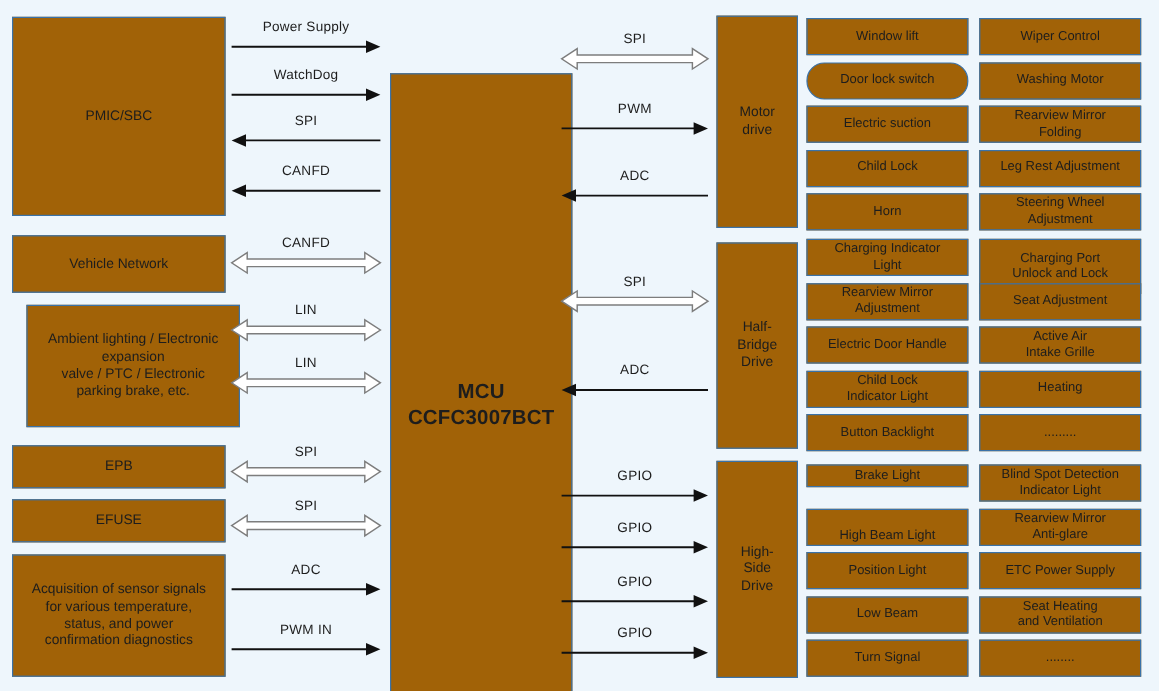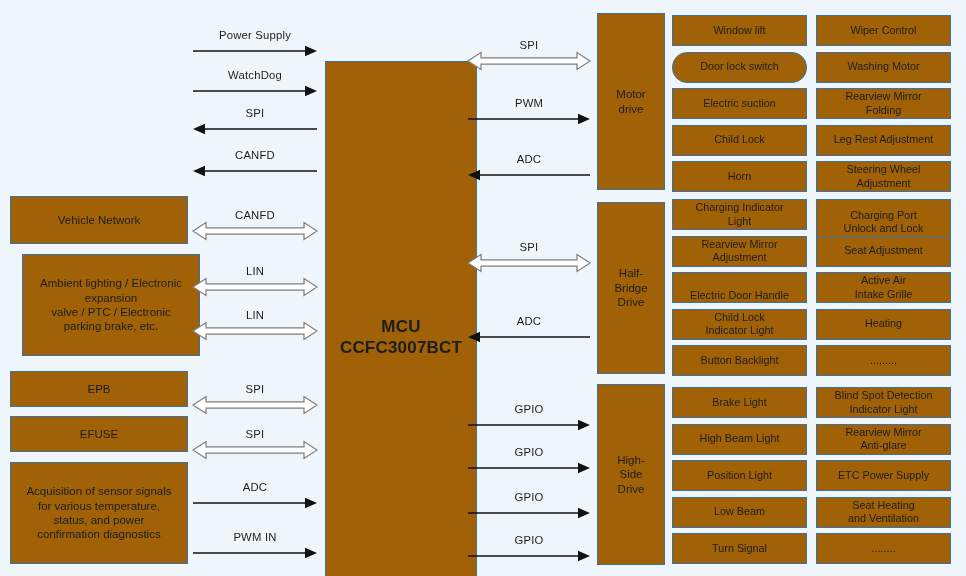--- a/index.html
+++ b/index.html
@@ -54,21 +54,20 @@
   #blk-half  { left: 597px; top: 202px; width: 68px; height: 172px; }
   #blk-high  { left: 597px; top: 384px; width: 68px; height: 181px; }
 
   
   .cell { font-size: 10.8px; }
 
   
   .arrow {
     position: absolute;
     height: 34px;
-    margin-top: 12px;
   }
   .arrow .lbl {
     position: absolute;
     left: 0;
     right: 0;
     top: 0;
     text-align: center;
     font-size: 11.3px;
     color: #1d1d1d;
     font-family: "Liberation Sans", sans-serif;
@@ -80,20 +79,23 @@
     left: 0;
     top: 14px;
     overflow: visible;
   }
 </style>
 </head>
 <body>
 
 <div id="canvas">
 
+  <div class="box left-block" id="blk-pmic">
+    <span class="box-text">PMIC/SBC</span>
+  </div>
   <div class="box left-block" id="blk-vehnet">
     <span class="box-text">Vehicle Network</span>
   </div>
   <div class="box left-block" id="blk-ambient">
     <span class="box-text">Ambient lighting / Electronic expansion
 valve / PTC / Electronic
 parking brake, etc.</span>
   </div>
   <div class="box left-block" id="blk-epb">
     <span class="box-text">EPB</span>
@@ -294,21 +296,21 @@
 Adjustment</span>
       </div>
       <div class="box cell" style="left: 672px; top: 199px; width: 135px; height: 31px;">
         <span class="box-text">Charging Indicator
 Light</span>
       </div>
       <div class="box cell" style="left: 672px; top: 235.5px; width: 135px; height: 31px;">
         <span class="box-text">Rearview Mirror
 Adjustment</span>
       </div>
-      <div class="box cell" style="left: 672px; top: 272px; width: 135px; height: 31px; align-items: flex-end;">
+      <div class="box cell" style="left: 672px; top: 272px; width: 135px; height: 31px;">
         <span class="box-text">Electric Door Handle</span>
       </div>
       <div class="box cell" style="left: 672px; top: 308.5px; width: 135px; height: 31px;">
         <span class="box-text">Child Lock
 Indicator Light</span>
       </div>
       <div class="box cell" style="left: 672px; top: 345px; width: 135px; height: 31px;">
         <span class="box-text">Button Backlight</span>
       </div>
       <div class="box cell" style="left: 816px; top: 199px; width: 135px; height: 46px;">
@@ -321,24 +323,24 @@
       <div class="box cell" style="left: 816px; top: 272px; width: 135px; height: 31px;">
         <span class="box-text">Active Air
 Intake Grille</span>
       </div>
       <div class="box cell" style="left: 816px; top: 308.5px; width: 135px; height: 31px;">
         <span class="box-text">Heating</span>
       </div>
       <div class="box cell" style="left: 816px; top: 345px; width: 135px; height: 31px;">
         <span class="box-text">.........</span>
       </div>
-      <div class="box cell" style="left: 672px; top: 387px; width: 135px; height: 31px;">
+      <div class="box cell" style="left: 672px; top: 387px; width: 135px; height: 19px;">
         <span class="box-text">Brake Light</span>
       </div>
-      <div class="box cell" style="left: 672px; top: 423.5px; width: 135px; height: 31px;">
+      <div class="box cell" style="left: 672px; top: 423.5px; width: 135px; height: 31px; align-items: flex-end;">
         <span class="box-text">High Beam Light</span>
       </div>
       <div class="box cell" style="left: 672px; top: 460px; width: 135px; height: 31px;">
         <span class="box-text">Position Light</span>
       </div>
       <div class="box cell" style="left: 672px; top: 496.5px; width: 135px; height: 31px;">
         <span class="box-text">Low Beam</span>
       </div>
       <div class="box cell" style="left: 672px; top: 533px; width: 135px; height: 31px;">
         <span class="box-text">Turn Signal</span>

